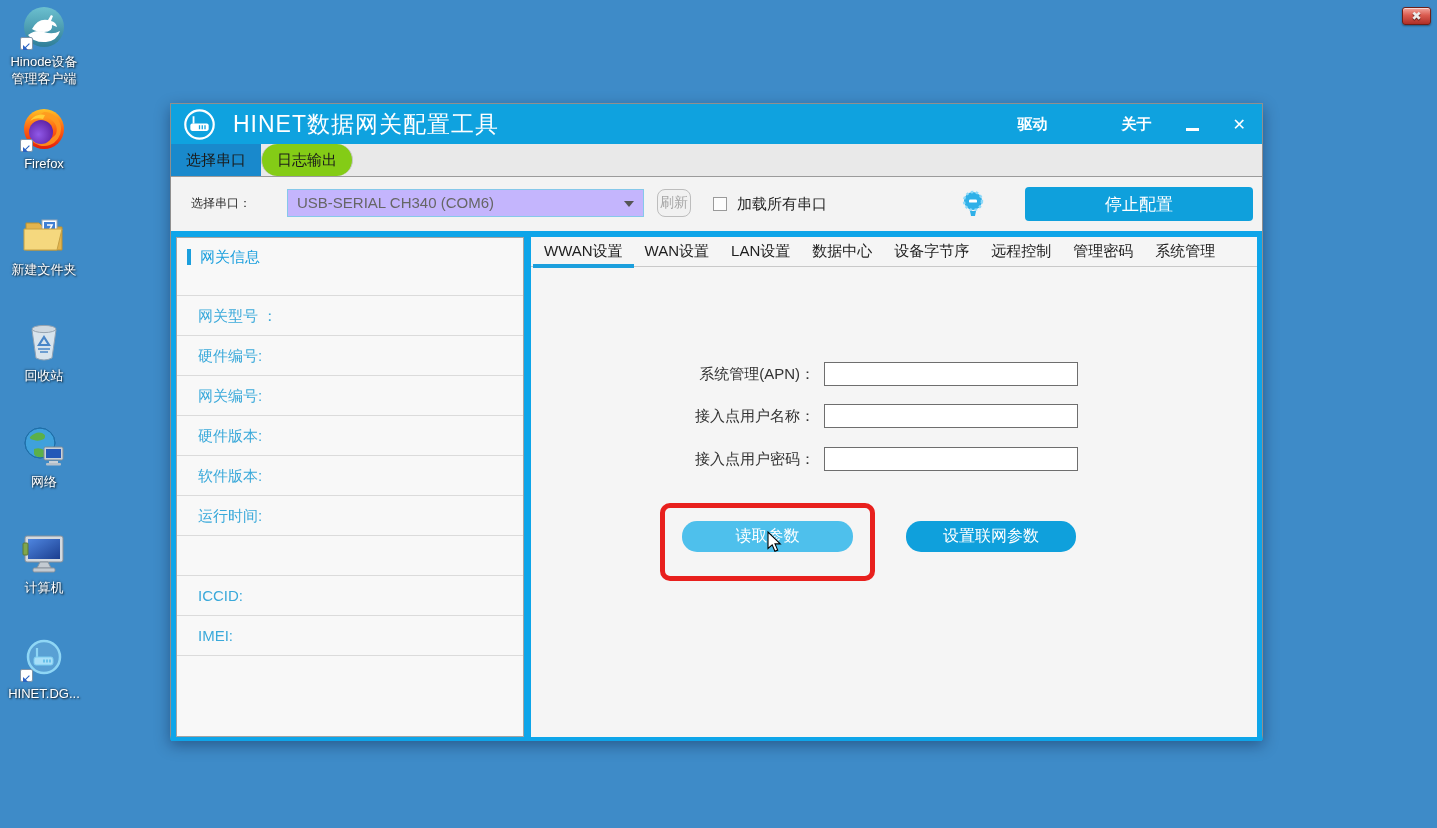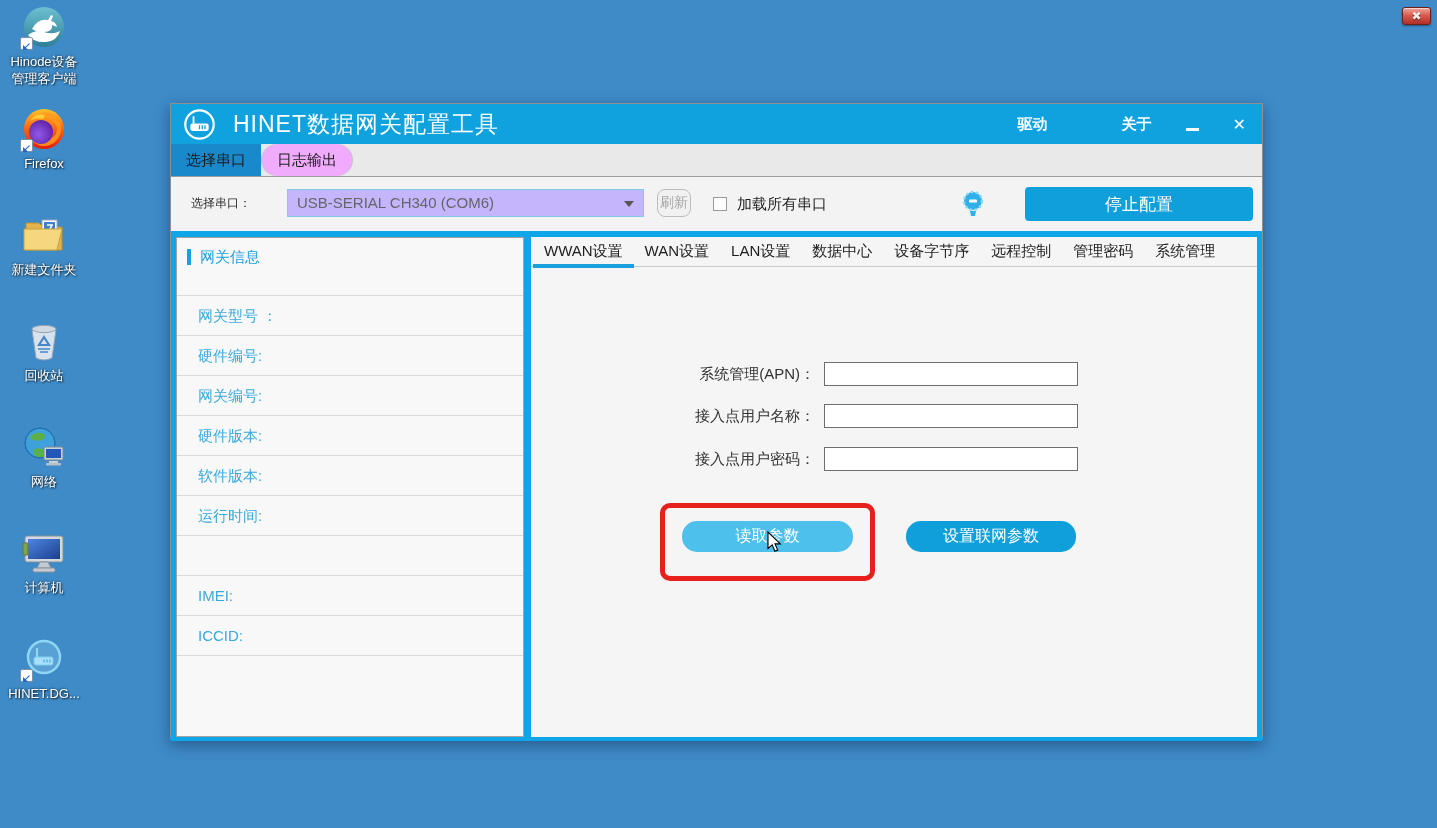--- a/index.html
+++ b/index.html
@@ -29,21 +29,21 @@
   .app-title { color:#fff; font-size:23px; letter-spacing:1px; margin-left:17px; font-weight:500; }
   .tb-right { margin-left:auto; display:flex; align-items:center; gap:34px; }
   .tb-link { color:#fff; font-size:15px; font-weight:bold; cursor:pointer;padding-left:40px; }
   .min-btn { width:13px; height:15px; position:relative; cursor:pointer; }
   .min-btn::after { content:''; position:absolute; left:0; bottom:1px; width:13px; height:3px; background:#fff; }
   .close-btn { color:#fff; font-size:16px; font-weight:bold; cursor:pointer; }
 
   .main-tabs { height:33px; background:#E9E9E9; border-bottom:1px solid #9B9B9B; display:flex; }
   .mtab { padding:0 15px; line-height:32px; font-size:15px; color:#1A1A1A; cursor:pointer; }
   .mtab.active { background:#1989CC; }
-  .mtab.inactive { background:#f0abfc; border-left:1px solid #C6C6C6; border-right:1px solid #C6C6C6;border-radius:16px; }
+  .mtab.inactive { background:#84cc16; border-left:1px solid #C6C6C6; border-right:1px solid #C6C6C6;border-radius:16px; }
 
   .toolbar { height:54px; background:#F3F3F3; position:relative; }
   .port-label { position:absolute; left:20px; top:18px; font-size:12px; color:#2A2A2A; }
   .combo { position:absolute; left:116px; top:12px; width:357px; height:28px; background:#c4b5fd; border:1px solid #86C8EA;
            font-size:15px; color:#666; line-height:26px; padding:0 26px 4px 9px; cursor:pointer; }
   .combo-arrow { position:absolute; right:9px; top:11px; width:0; height:0; border-left:5px solid transparent;
                  border-right:5px solid transparent; border-top:6px solid #555; }
   .refresh-btn { position:absolute; left:486px; top:12px; width:34px; height:28px; background:#F1F1F1; border:1px solid #BDBDBD;
                  border-radius:8px; color:#A6A6A6; font-size:14px; display:flex; align-items:center; justify-content:center; cursor:default; }
   .checkbox { position:absolute; left:542px; top:20px; width:14px; height:14px; background:#FDFDFD; border:1px solid #9A9A9A; cursor:pointer; }
@@ -263,22 +263,22 @@
       <div class="sb-header">
         <span class="sb-bar"></span><span>网关信息</span>
       </div>
       <div class="sb-row">网关型号 ：</div>
       <div class="sb-row">硬件编号:</div>
       <div class="sb-row">网关编号:</div>
       <div class="sb-row">硬件版本:</div>
       <div class="sb-row">软件版本:</div>
       <div class="sb-row">运行时间:</div>
       <div class="sb-spacer"></div>
+      <div class="sb-row">ICCID:</div>
       <div class="sb-row">IMEI:</div>
-      <div class="sb-row">ICCID:</div>
       <div class="sb-end"></div>
     </div>
 
     <div class="rpanel">
       <div class="ptabs">
         <span class="ptab active">WWAN设置</span>
         <span class="ptab">WAN设置</span>
         <span class="ptab">LAN设置</span>
         <span class="ptab">数据中心</span>
         <span class="ptab">设备字节序</span>

